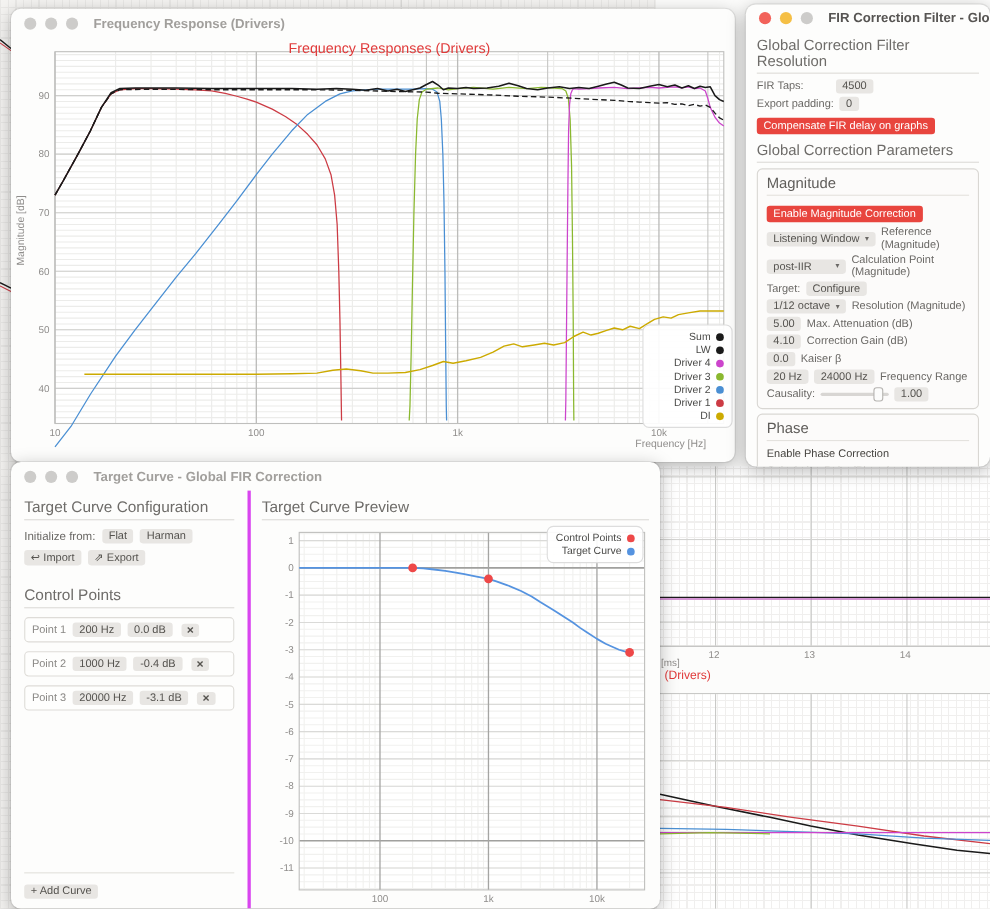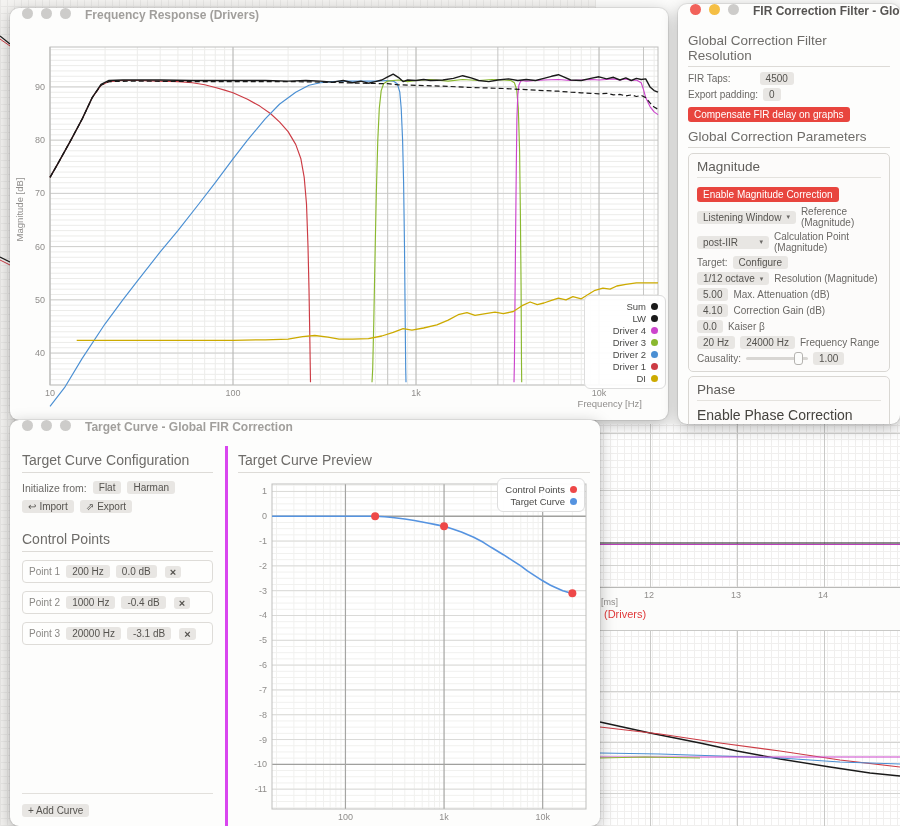--- a/index.html
+++ b/index.html
@@ -19,21 +19,21 @@
       repeating-linear-gradient(90deg,#f0efee 0,#f0efee 1px,transparent 1px,transparent 7px);
     z-index:2; }
   .bg-vline { position:absolute; width:1px; background:#c9c9c7; top:0; bottom:0; }
   .bg-hline { position:absolute; height:1px; background:#d4d4d2; left:0; right:0; }
   .bg-label { position:absolute; font-size:9px; color:#8f8d8b; z-index:2; }
   .bg-title-partial { position:absolute; font-size:11px; color:#e03a3a; z-index:2; }
   #bg-svg { position:absolute; left:0; top:0; z-index:3; pointer-events:none; }
 
   .window { position:absolute; background:#fdfdfc; border-radius:9px;
     box-shadow:0 4px 16px rgba(0,0,0,.28), 0 0 0 1px rgba(0,0,0,.07); }
-  .titlebar { height:26px; display:flex; align-items:flex-start; padding:0 12px; }
+  .titlebar { height:26px; display:flex; align-items:center; padding:0 12px; }
   .tl-dot { width:11px; height:11px; border-radius:50%; margin-right:8px; flex:none; }
   .dot-gray { background:#cdccca; }
   .dot-red { background:#f2625a; }
   .dot-yellow { background:#f5bf45; }
   .win-title { font-size:12px; font-weight:bold; color:#a19f9c; margin-left:6px; white-space:nowrap; }
   .win-title.active { color:#565452; }
 
   
   #freq-win { left:10px; top:8px; width:658px; height:412px; z-index:10; }
   .chart-title { position:absolute; left:40px; top:28px; width:608px; text-align:center;
@@ -57,21 +57,21 @@
   .h1 { font-size:13.5px; color:#6e6c69; border-bottom:1px solid #dddbd7; padding-bottom:3px; margin:3px 0 5px 0; }
   .row { display:flex; align-items:center; gap:5px; font-size:10px; color:#6a6865; margin-bottom:3px; min-height:12px; }
   .chip { background:#e8e6e3; border-radius:3px; padding:1px 6px; color:#55534f; font-size:10px;
     display:inline-flex; align-items:center; white-space:nowrap; }
   .chip .caret { font-size:7px; margin-left:5px; color:#6a6865; }
   .btn-red { background:#e8453e; color:#fff; border-radius:3px; padding:2px 6px; font-size:10px;
     display:inline-block; margin-bottom:4px; white-space:nowrap; }
   .grp { border:1px solid #d9d7d3; border-radius:5px; padding:5px 8px 6px 8px; margin-top:4px; background:#fcfbfa; }
   .grp-title { font-size:13.5px; color:#5f5d5a; border-bottom:1px solid #e4e2de; padding-bottom:3px; margin-bottom:6px; }
   .lbl-dis { color:#b7b5b1; }
-  .enable-phase { font-size:14px; color:#45433f; margin-bottom:4px; }
+  .enable-phase { font-size:10px; color:#45433f; margin-bottom:4px; }
   .slider { width:62px; height:3px; background:#d8d6d3; border-radius:2px; position:relative; flex:none; }
   .knob { position:absolute; top:-5px; width:9px; height:13px; background:#fcfcfb;
     border:1px solid #b5b3b0; border-radius:3px; }
 
   
   #target-win { left:10px; top:420px; width:590px; height:406px; z-index:12; overflow:hidden; }
   .target-body { display:flex; height:380px; }
   .t-left { width:218px; border-right:3px solid #d946ef; padding:6px 12px 8px 12px; display:flex; flex-direction:column; }
   .t-right { flex:1; padding:6px 10px 0 10px; position:relative; }
   .h2 { font-size:14px; color:#6e6c69; border-bottom:1px solid #dddbd7; padding-bottom:4px; margin-bottom:8px; }
@@ -125,20 +125,21 @@
       <polyline points="0,260 10,265" fill="none" stroke="#cc3b44" stroke-width="1"></polyline>
     </svg>
 
   <div class="window" id="freq-win">
     <div class="titlebar">
       <span class="tl-dot dot-gray"></span>
       <span class="tl-dot dot-gray"></span>
       <span class="tl-dot dot-gray"></span>
       <span class="win-title">Frequency Response (Drivers)</span>
     </div>
+    <div class="chart-title">Frequency Responses (Drivers)</div>
     <div class="ylab">Magnitude [dB]</div>
     <svg width="658" height="386" style="position:absolute;left:0;top:26px;">
         <rect x="40" y="13" width="608" height="338" fill="#ffffff"></rect>
         <line x1="40" y1="351" x2="648" y2="351" stroke="#ececea" stroke-width="1"></line>
         <line x1="40" y1="345.6771653543307" x2="648" y2="345.6771653543307" stroke="#ececea" stroke-width="1"></line>
         <line x1="40" y1="340.3543307086614" x2="648" y2="340.3543307086614" stroke="#ececea" stroke-width="1"></line>
         <line x1="40" y1="335.0314960629921" x2="648" y2="335.0314960629921" stroke="#ececea" stroke-width="1"></line>
         <line x1="40" y1="329.70866141732284" x2="648" y2="329.70866141732284" stroke="#ececea" stroke-width="1"></line>
         <line x1="40" y1="324.38582677165357" x2="648" y2="324.38582677165357" stroke="#ececea" stroke-width="1"></line>
         <line x1="40" y1="319.06299212598424" x2="648" y2="319.06299212598424" stroke="#ececea" stroke-width="1"></line>

